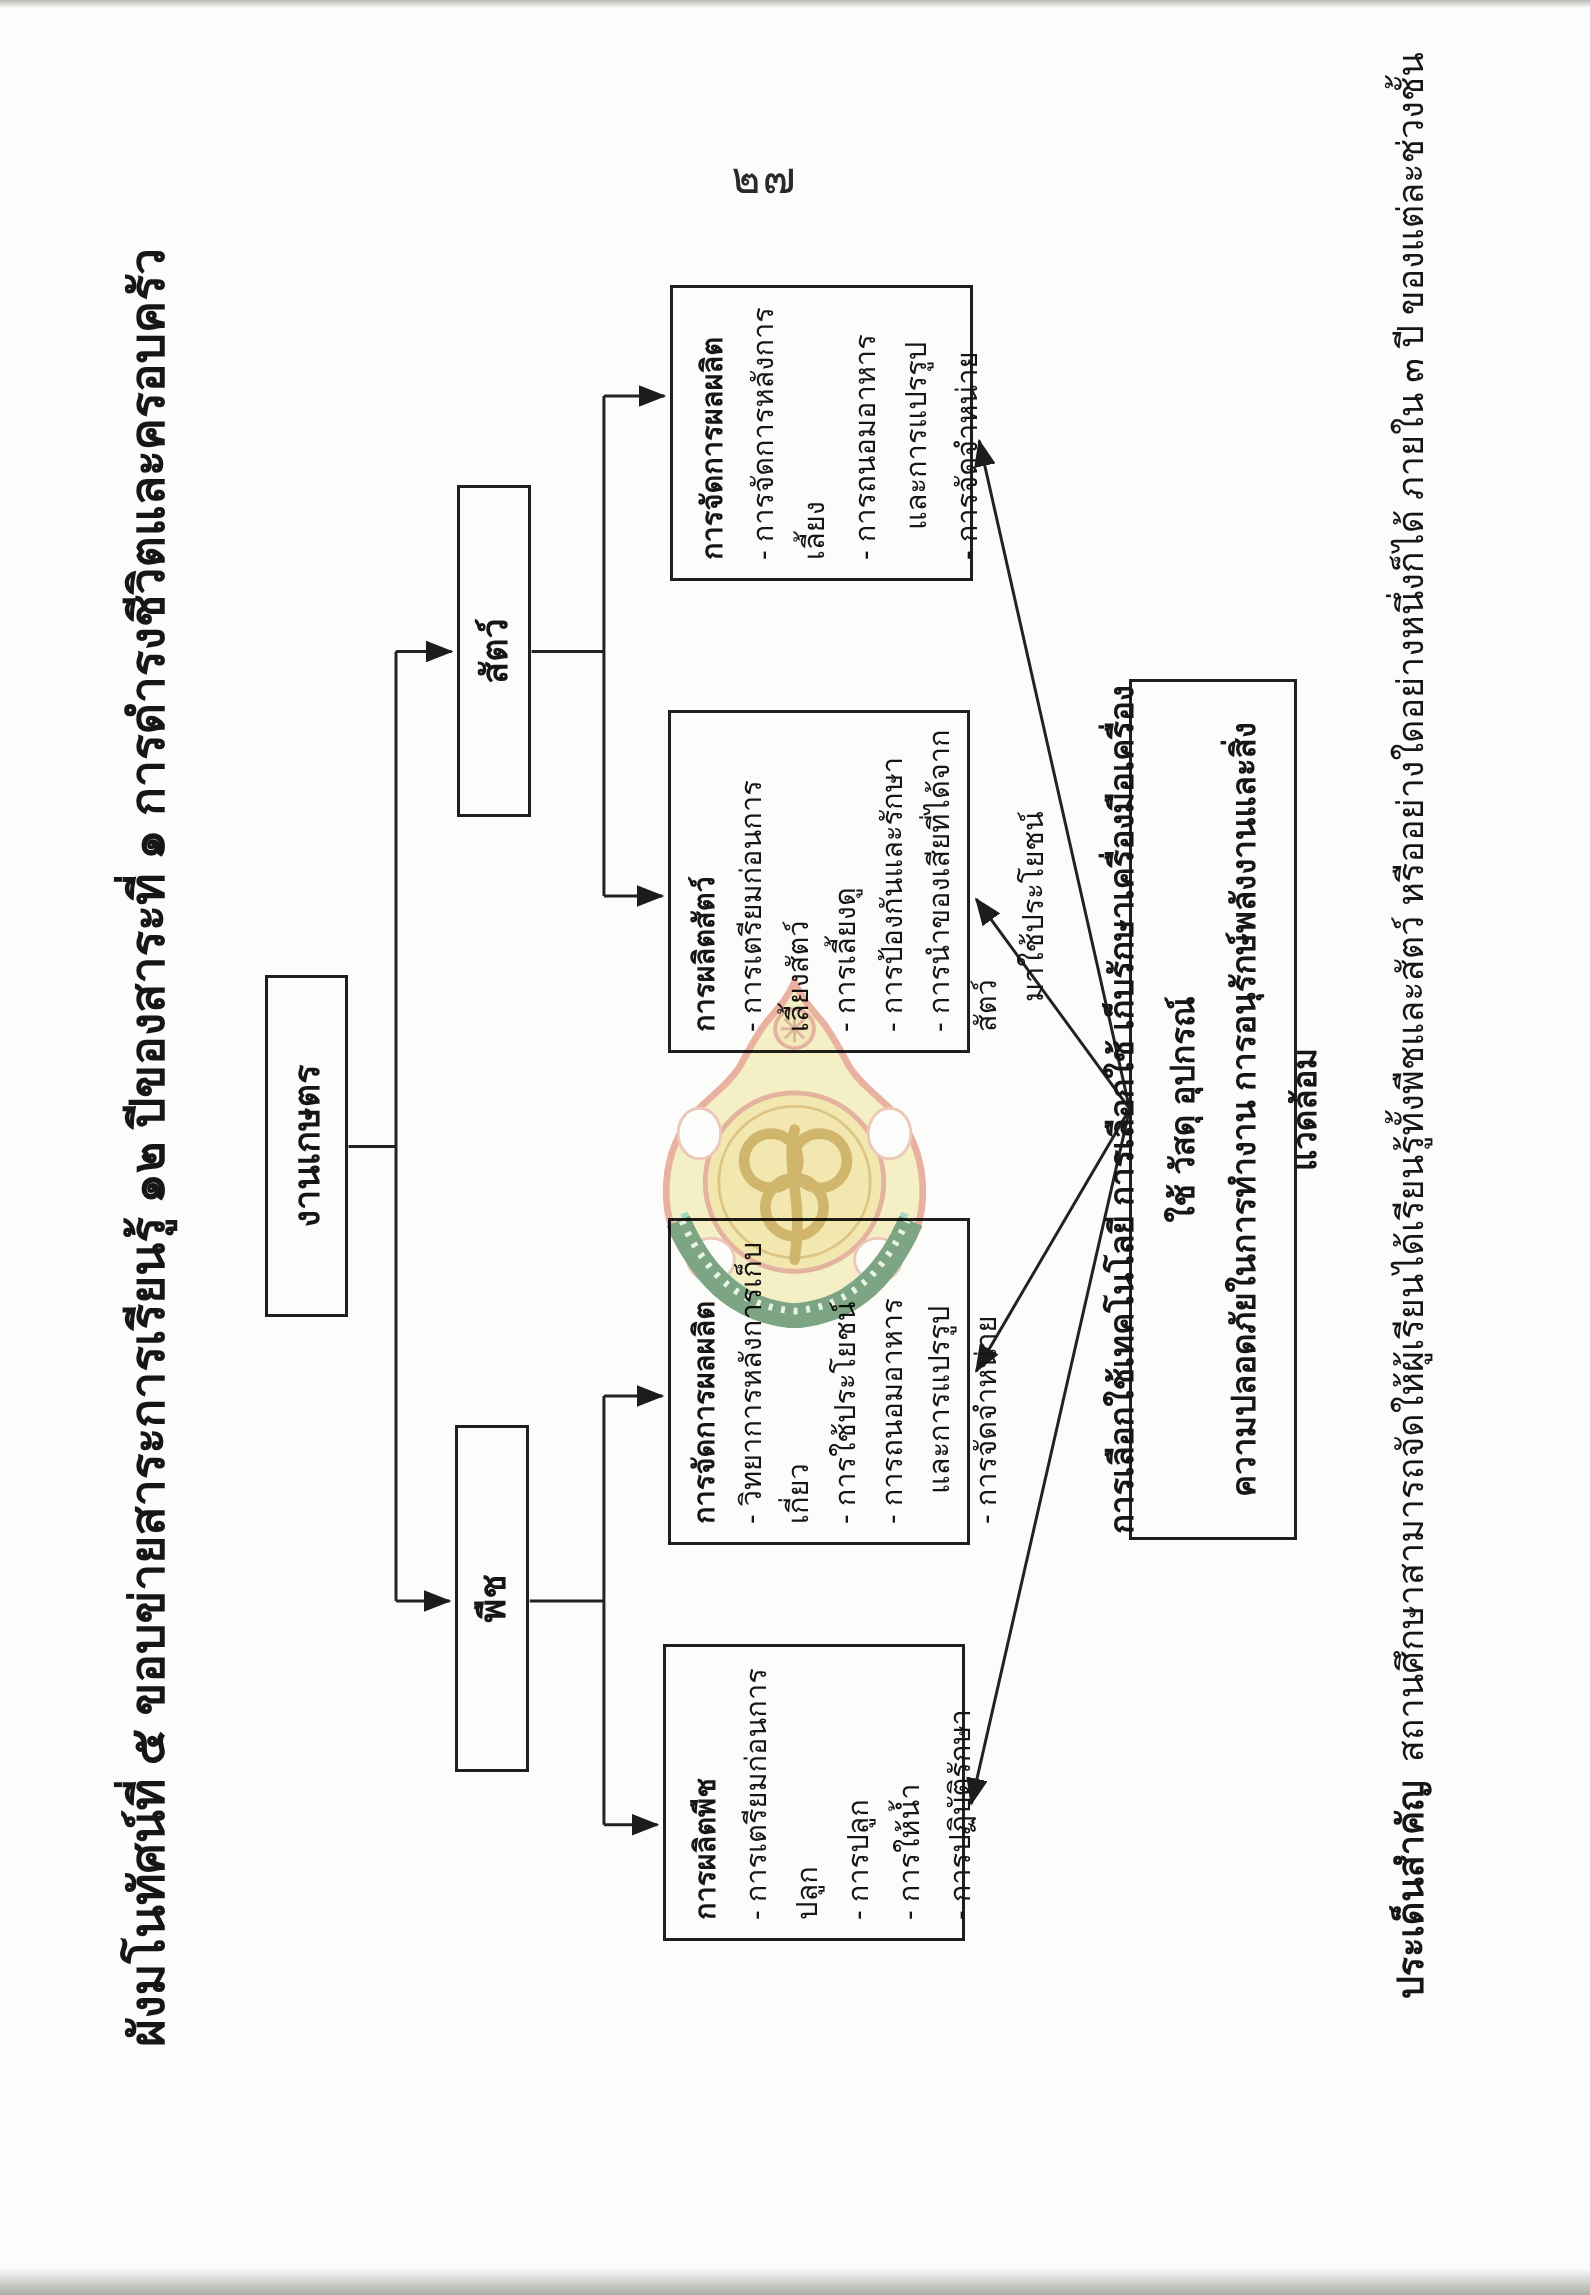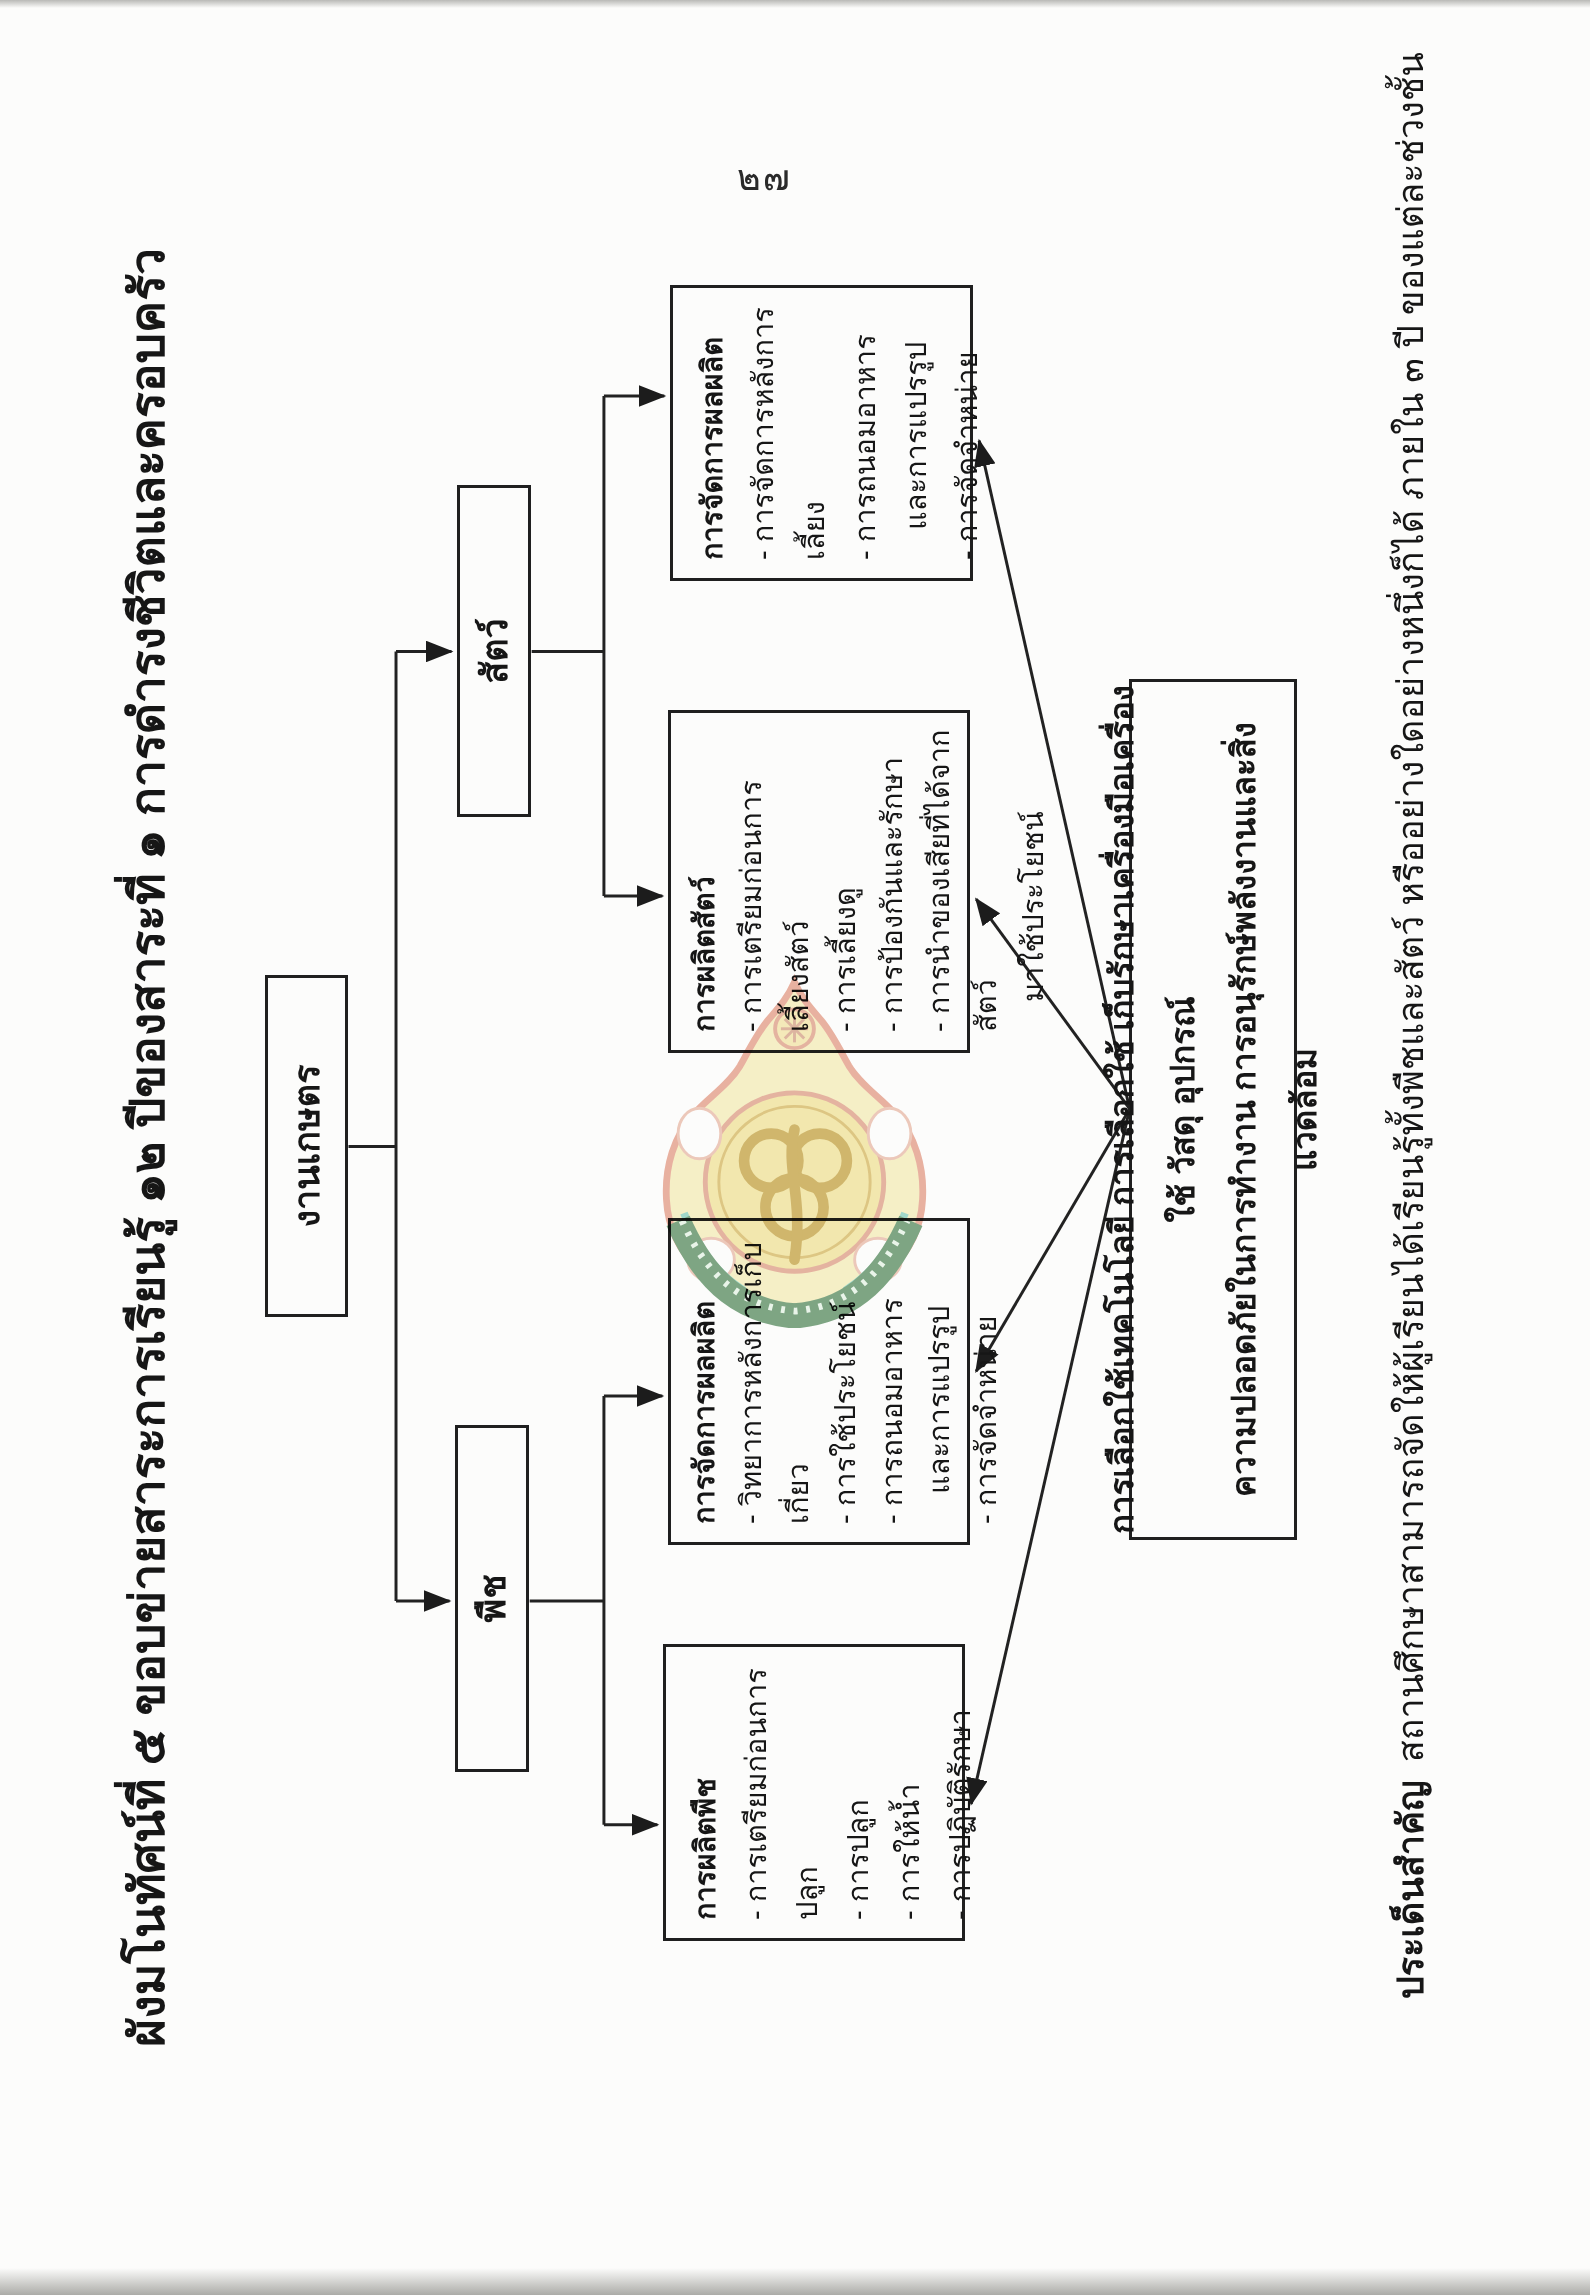--- a/index.html
+++ b/index.html
@@ -9,22 +9,22 @@
     background:#fcfcfb;
     overflow:hidden;
     font-family:"Liberation Sans","DejaVu Sans",sans-serif;
     color:#161616;
   }
   .scan-edge-top{position:absolute;left:0;top:0;width:100%;height:8px;
     background:linear-gradient(to bottom,#b9b9b6,rgba(252,252,251,0));}
   .scan-edge-bottom{position:absolute;left:0;bottom:0;width:100%;height:28px;
     background:linear-gradient(to bottom,rgba(252,252,251,0),#a8a8a4);}
   .page-number{
-    position:absolute;left:705px;top:149px;width:119px;
-    text-align:center;font-size:36px;letter-spacing:2px;color:#2a2a2a;
+    position:absolute;left:705px;top:142px;width:119px;
+    text-align:center;font-size:44px;letter-spacing:2px;color:#2a2a2a;
   }
   
   .stage{
     position:absolute;left:0;top:0;
     width:2296px;height:1591px;
     transform-origin:0 0;
     transform:rotate(-90deg) translateX(-2296px);
   }
   .connectors{position:absolute;left:0;top:0;}
   .doc-title{

